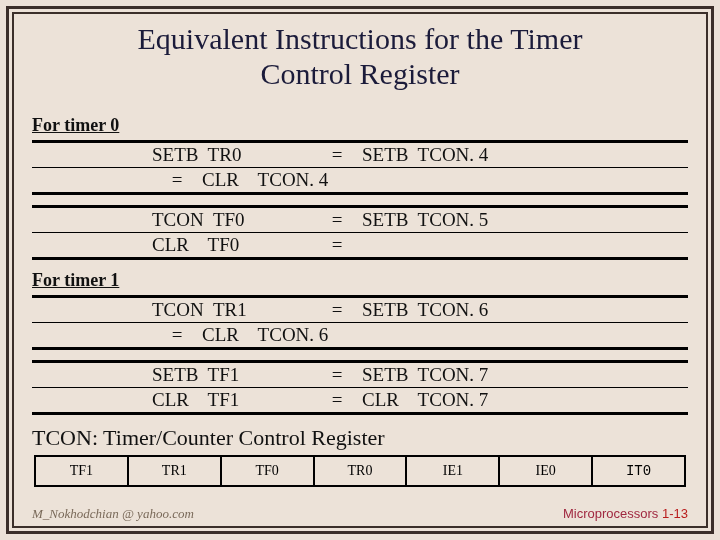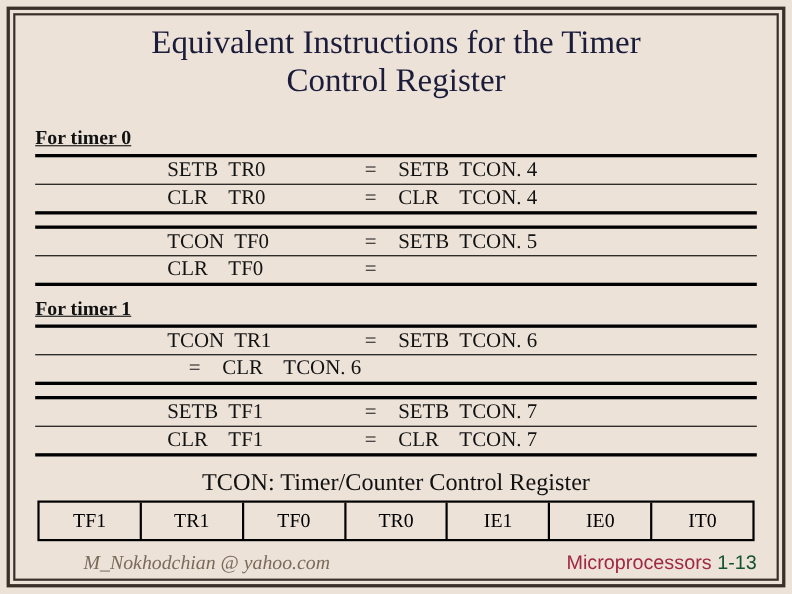--- a/index.html
+++ b/index.html
@@ -54,49 +54,48 @@
     display: flex;
     align-items: center;
     padding: 1px 0 1px 120px;
     font-size: 19px;
     color: #111;
   }
   .col-left { width: 160px; white-space: pre; }
   .col-eq   { width: 50px; text-align: center; }
   .col-right{ flex: 1; white-space: pre; }
   .caption {
-    text-align: center;
+    text-align: left;
     font-size: 22px;
     color: #111;
     margin-top: 6px;
   }
   .reg-table {
     display: flex;
     margin: 4px 2px 0 2px;
     border: 2px solid #000;
   }
   .reg-cell {
     flex: 1;
     text-align: center;
-    font-size: 18px;
+    font-size: 14px;
     padding: 6px 0;
     border-right: 2px solid #000;
   }
-  .reg-cell:last-child { border-right: none; }
+  .reg-cell:last-child { border-right: none; font-family: Liberation Mono, monospace; }
   .footer {
     position: absolute;
     left: 18px; right: 18px; bottom: 4px;
     display: flex;
     justify-content: space-between;
-    font-size: 18px;
-    margin-left: 44px;
+    font-size: 13px;
   }
   .footer-left { color: #7a6a5a; font-style: italic; }
   .footer-right { color: #a02840; font-family: "Comic Sans MS", cursive, sans-serif; }
-  .footer-right .pg { color: #14532d; text-align: right; }
+  .footer-right .pg { color: #b91c1c; text-align: right; }
 </style>
 </head>
 <body>
 
 <div class="outer-frame">
   <div class="inner-frame">
 
     <div class="title">
       <span>Equivalent Instructions for the Timer</span><br>
       <span>Control Register</span>
@@ -106,21 +105,20 @@
 
     <div class="block">
       <hr class="hr-thick">
       <div class="row">
         <span class="col-left">SETB  TR0</span>
         <span class="col-eq">=</span>
         <span class="col-right">SETB  TCON. 4</span>
       </div>
       <hr class="hr-thin">
       <div class="row">
-        <span class="col-left">CLR    TR0</span>
         <span class="col-eq">=</span>
         <span class="col-right">CLR    TCON. 4</span>
       </div>
       <hr class="hr-thick">
     </div>
 
     <div class="block">
       <hr class="hr-thick">
       <div class="row">
         <span class="col-left">TCON  TF0</span>

